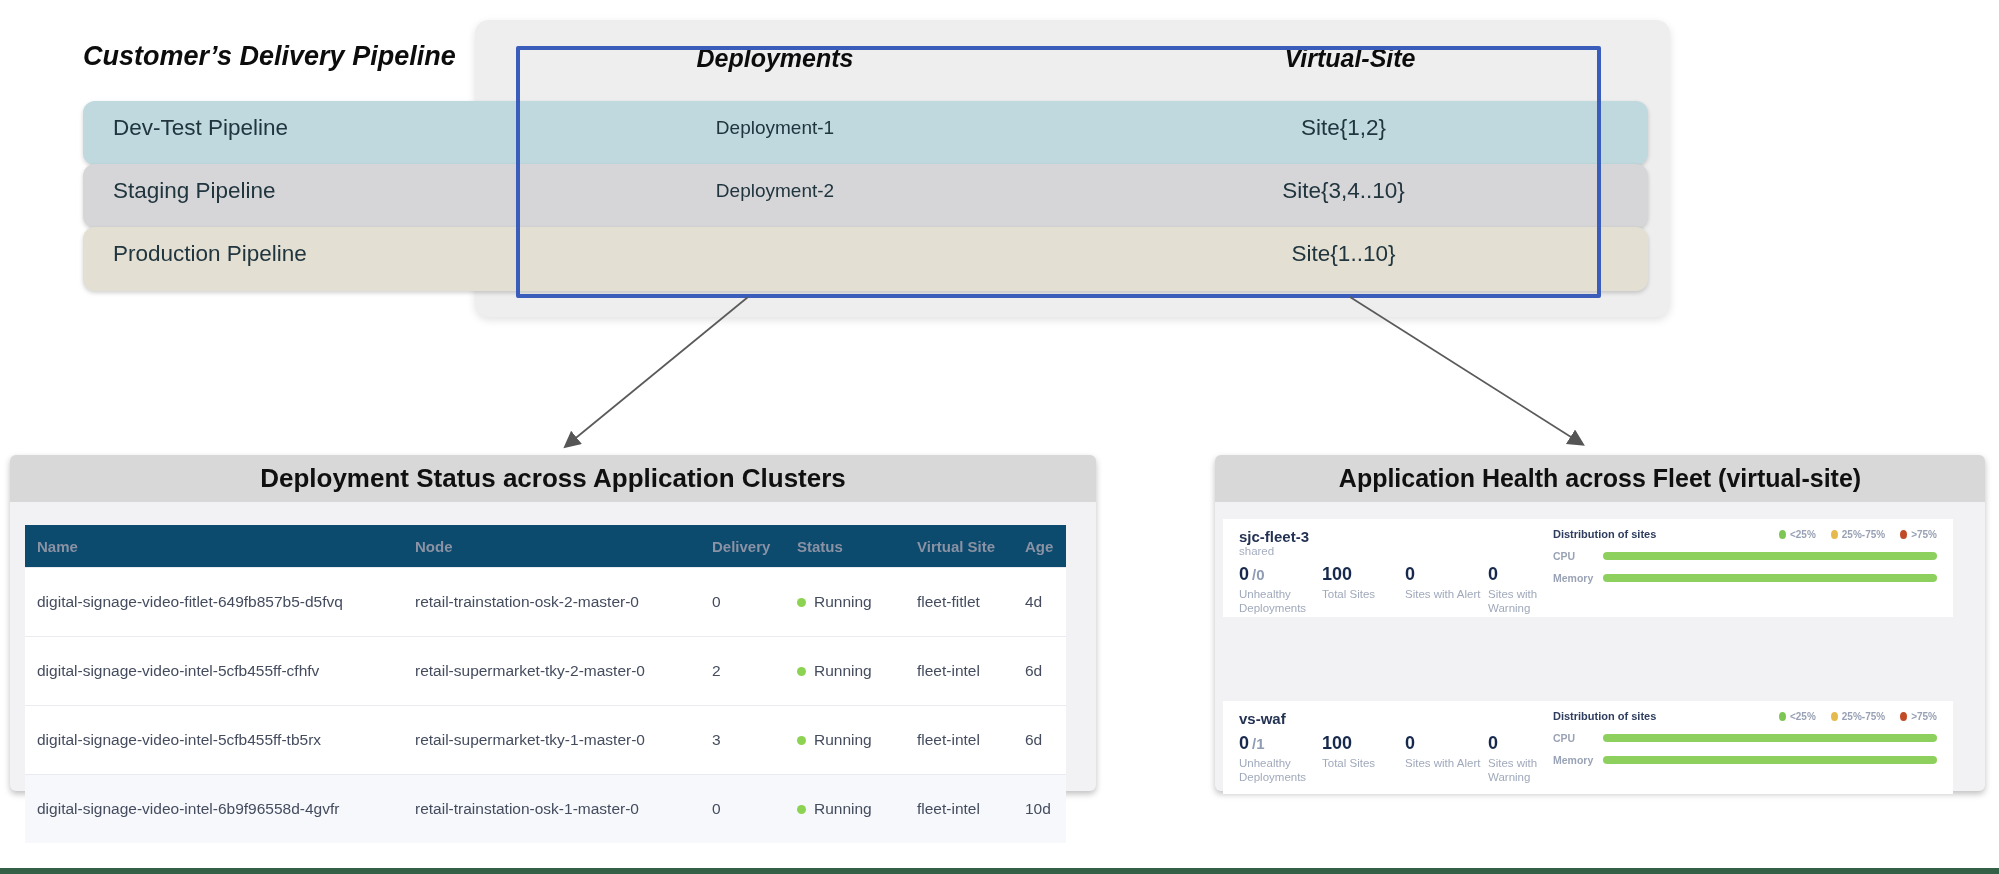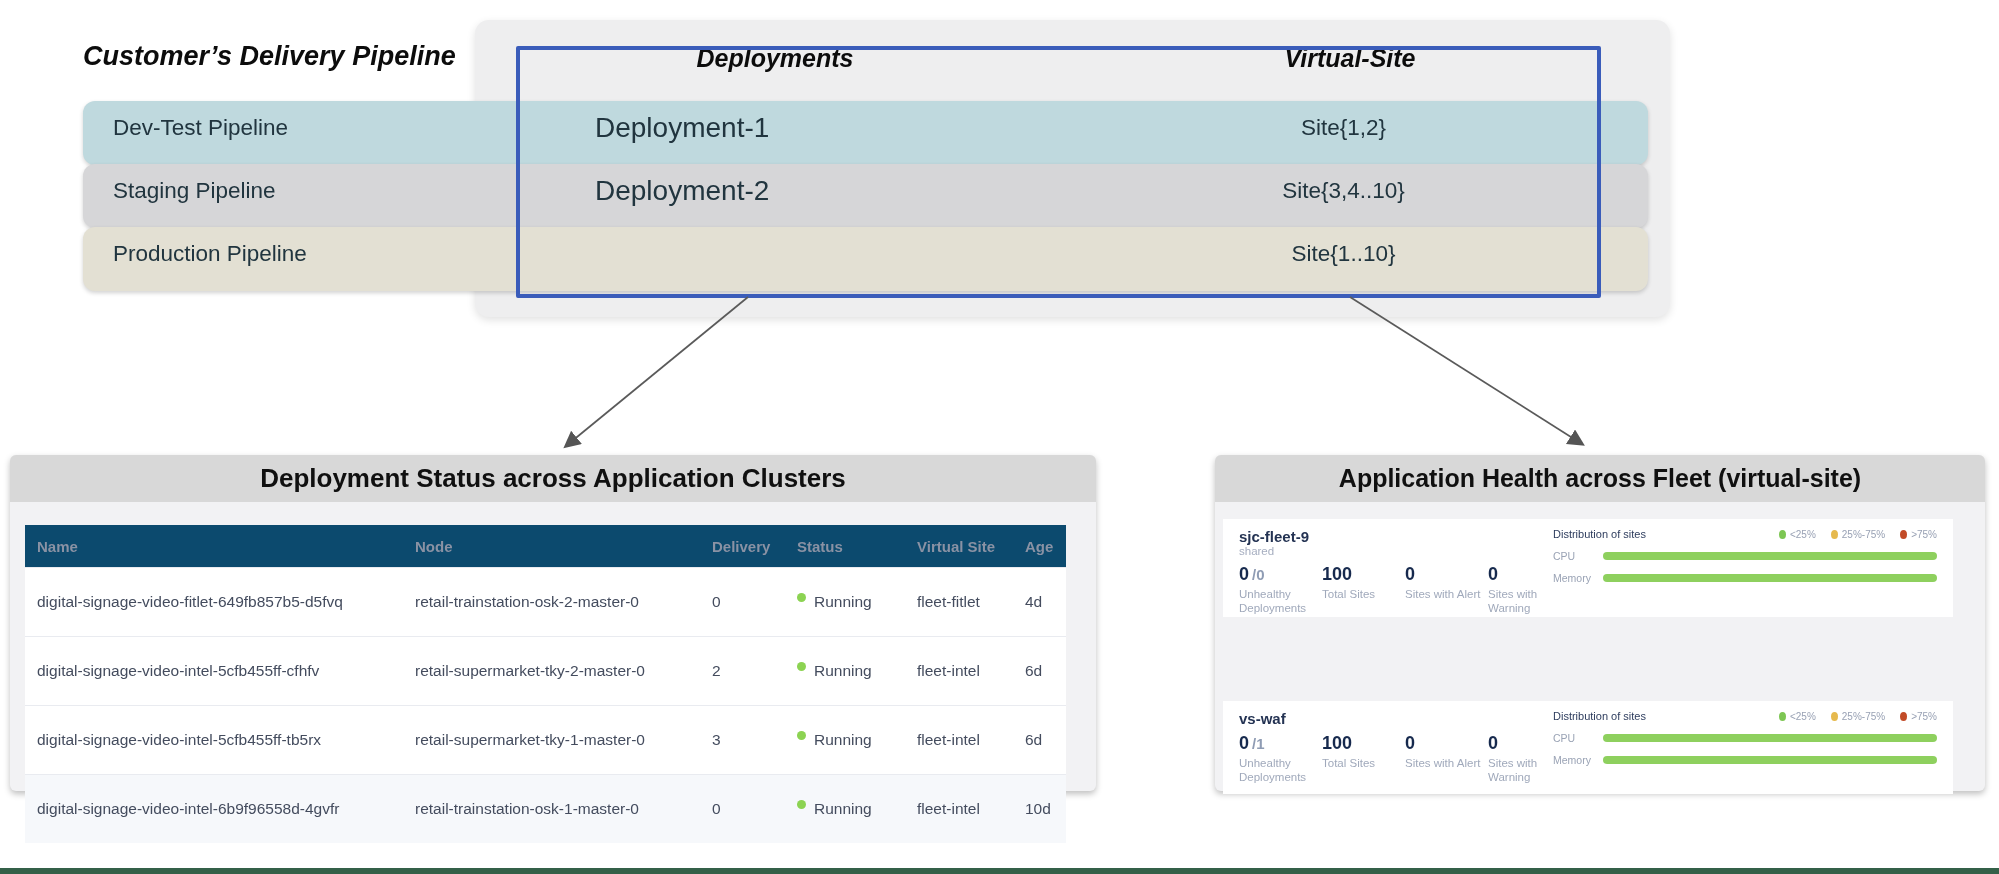--- a/index.html
+++ b/index.html
@@ -12,21 +12,21 @@
   .blue-box{position:absolute;left:516px;top:46px;width:1077px;height:244px;
             border:4px solid #3a5cba;border-radius:2px;z-index:5;}
   .hdr{position:absolute;font-weight:bold;font-style:italic;color:#0c0c0c;z-index:4;}
   .hdr-left{left:83px;top:41px;font-size:27px;}
   .hdr-dep{left:595px;top:44px;width:360px;text-align:center;font-size:25px;}
   .hdr-site{left:1160px;top:44px;width:380px;text-align:center;font-size:25px;}
   .prow{position:absolute;left:83px;width:1565px;height:64px;border-radius:12px;
         box-shadow:0 2px 4px rgba(0,0,0,.18);z-index:3;}
   .prow .pname{position:absolute;left:30px;top:0;line-height:54px;font-size:22.5px;color:#21353f;}
   .prow .pdep{position:absolute;left:512px;width:360px;top:0;line-height:54px;
-              text-align:left;font-size:28px;color:#21353f;}
+              text-align:center;font-size:19px;color:#21353f;}
   .prow .psite{position:absolute;left:1078px;width:365px;top:0;line-height:54px;
                text-align:center;font-size:22.5px;color:#21353f;}
   .prow1{top:101px;} .prow2{top:164px;} .prow3{top:227px;}
 
   
   .arrows{position:absolute;left:0;top:0;width:1999px;height:874px;z-index:6;pointer-events:none;}
 
   
   .panel{position:absolute;top:455px;height:336px;background:#f2f2f4;border-radius:6px;
          box-shadow:0 3px 6px rgba(0,0,0,.25);}
@@ -36,41 +36,41 @@
 
   
   .panel-left{left:10px;width:1086px;}
   .table-card{position:absolute;left:15px;top:70px;width:1041px;height:318px;background:#ffffff;}
   .trow{display:grid;grid-template-columns:378px 297px 85px 120px 108px 53px;
         align-items:center;padding-left:12px;}
   .thead{height:42px;background:#0c4a6e;}
   .thead span{font-size:15px;font-weight:bold;color:#8a92a4;}
   .tdata{height:68px;border-top:1px solid #e9ebf0;font-size:15.5px;color:#444c5e;}
   .tdata.alt{background:#f6f8fb;}
-  .status-cell{display:flex;gap:8px;}
+  .status-cell{display:flex;align-items:center;gap:8px;}
   .status-dot{width:9px;height:9px;border-radius:50%;flex:0 0 auto;}
 
   
   .panel-right{left:1215px;width:770px;}
   .panel-right .panel-title{font-size:25px;}
   .health-card{position:absolute;left:8px;width:730px;background:#ffffff;padding:9px 16px 0 16px;
                box-sizing:border-box;}
   .card1{top:64px;height:98px;}
   .card2{top:246px;height:93px;}
   .card-name{font-size:15px;font-weight:bold;color:#243353;}
   .card-sub{font-size:11.5px;color:#a6aec0;line-height:1.1;}
   .stats{display:flex;margin-top:6px;}
   .stat{width:83px;flex:0 0 auto;}
   .stat .val{font-size:18px;font-weight:bold;color:#16294d;}
   .stat .suffix{font-size:15px;font-weight:bold;color:#8f9cb4;margin-left:3px;}
   .stat .lab{font-size:11.5px;color:#a0a9bb;line-height:1.25;margin-top:2px;width:80px;}
   .stat:nth-child(2) .lab{width:70px;}
   .stat:nth-child(3) .lab{width:100px;}
   .stat:nth-child(4) .lab{width:66px;}
-  .dist{position:absolute;left:330px;top:9px;right:16px;}
+  .dist{position:absolute;left:330px;top:9px;right:16px;font-weight:bold;}
   .dist-head{display:flex;justify-content:space-between;align-items:center;}
   .dist-title{font-size:11px;color:#2e3d5e;}
   .legend{display:flex;gap:15px;align-items:center;}
   .legend-item{display:flex;gap:4px;align-items:center;}
   .legend-dot{width:7px;height:9px;border-radius:50%;}
   .legend-label{font-size:10px;color:#98a1b4;}
   .bar-row{display:flex;align-items:center;margin-top:10px;}
   .bar-label{width:50px;font-size:10.5px;color:#9aa3b5;flex:0 0 auto;}
   .bar-track{flex:1;height:8px;}
   .bar-fill{height:8px;border-radius:4px;}
@@ -179,21 +179,21 @@
       </div>
     </div>
   </div>
 
   <div class="panel panel-right">
     <div class="panel-header">
       <span class="panel-title">Application Health across Fleet (virtual-site)</span>
     </div>
 
     <div class="health-card card1">
-      <div class="card-name">sjc-fleet-9</div>
+      <div class="card-name">sjc-fleet-3</div>
       <div class="card-sub">shared</div>
       <div class="stats">
         <div class="stat">
           <div><span class="val">0</span><span class="suffix">/0</span></div>
           <div class="lab">Unhealthy Deployments</div>
         </div>
         <div class="stat">
           <div><span class="val">100</span></div>
           <div class="lab">Total Sites</div>
         </div>

